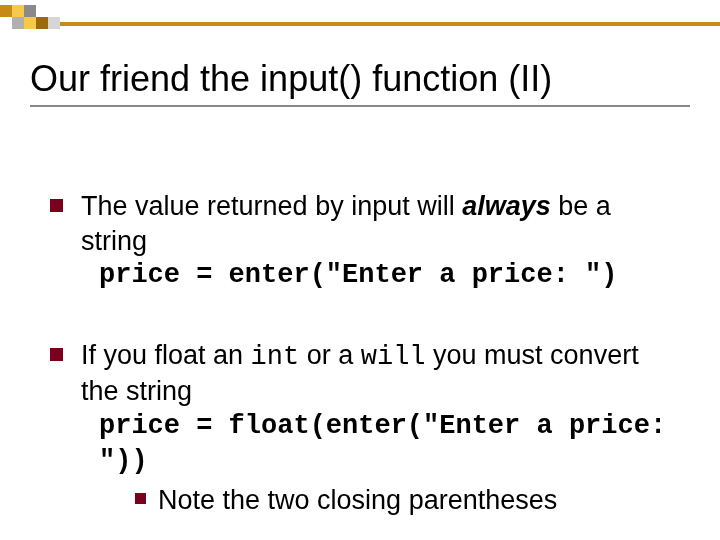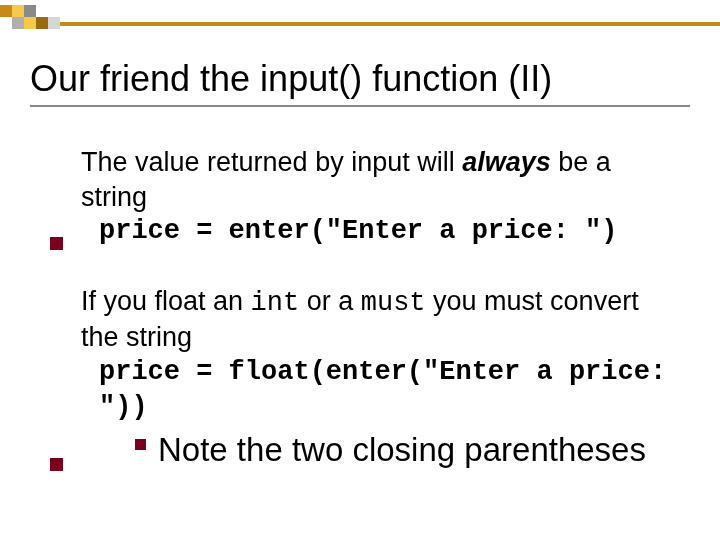--- a/index.html
+++ b/index.html
@@ -39,22 +39,23 @@
     margin-top: 6px;
     height: 2px;
     background: #888888;
     width: 660px;
   }
   .body {
     padding: 30px 40px 0 50px;
   }
   .item {
     display: flex;
-    align-items: flex-end;
+    align-items: flex-start;
     margin-bottom: 34px;
+    margin-top: 44px;
   }
   .bullet {
     width: 13px;
     height: 13px;
     background: #7b001c;
     flex: 0 0 auto;
     margin-top: 10px;
     margin-right: 18px;
   }
   .bullet-small {
@@ -86,21 +87,21 @@
     font-weight: bold;
     font-style: italic;
   }
   .subitem {
     display: flex;
     align-items: flex-start;
     margin-top: 4px;
     padding-left: 54px;
   }
   .subitem .text {
-    font-size: 33px;
+    font-size: 27px;
     line-height: 1.28;
   }
 </style>
 </head>
 <body>
 
 <div class="slide">
 
   <svg class="deco" viewBox="0 0 720 40" width="720" height="40">
     <rect x="0" y="5" width="12" height="12" fill="#c58a17"></rect>
@@ -124,21 +125,21 @@
       <div class="bullet"></div>
       <div class="item-content">
         <span>The value returned by input will </span><span class="emph">always</span><span> be a string</span>
         <span class="code-line">price = enter("Enter a price: ")</span>
       </div>
     </div>
 
     <div class="item">
       <div class="bullet"></div>
       <div class="item-content">
-        <span>If you float an </span><span class="code">int</span><span> or a </span><span class="code">must</span><span> you must convert the string</span>
+        <span>If you float an </span><span class="code">int</span><span> or a </span><span class="code">will</span><span> you must convert the string</span>
         <span class="code-line">price = float(enter("Enter a price: "))</span>
         <div class="subitem">
           <div class="bullet-small"></div>
           <div class="text">Note the two closing parentheses</div>
         </div>
       </div>
     </div>
 
   </div>
 </div>

